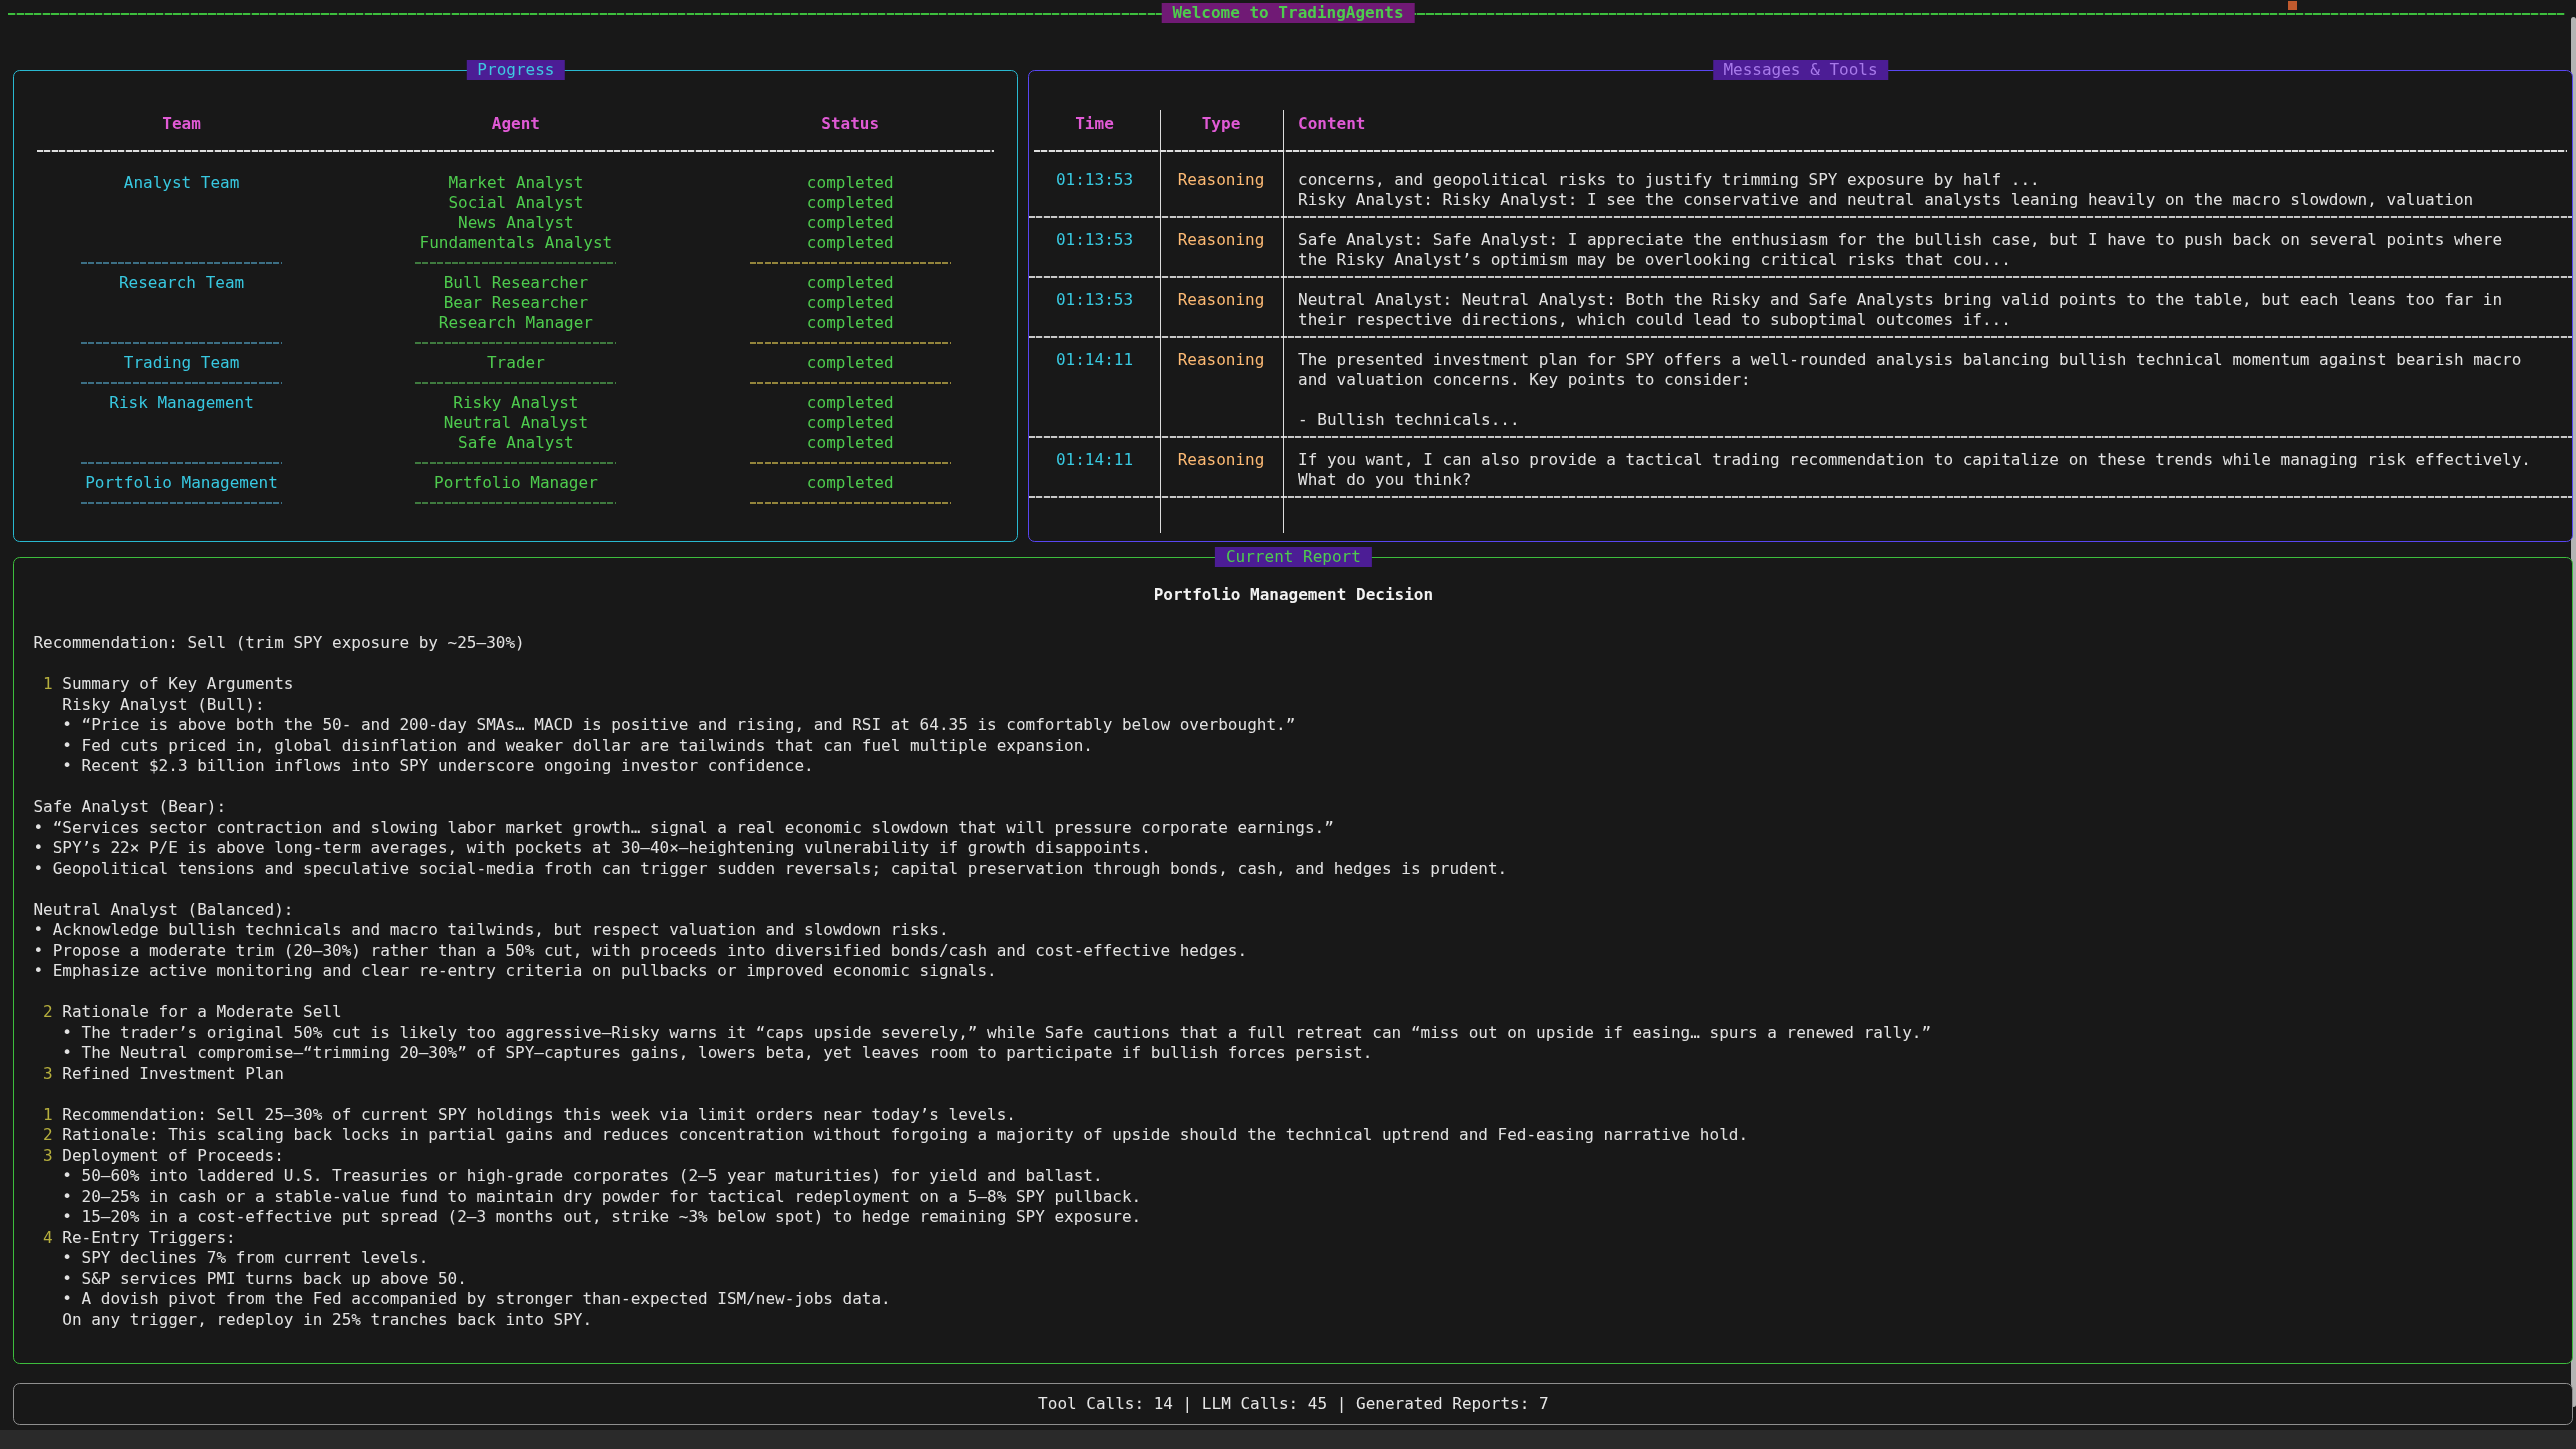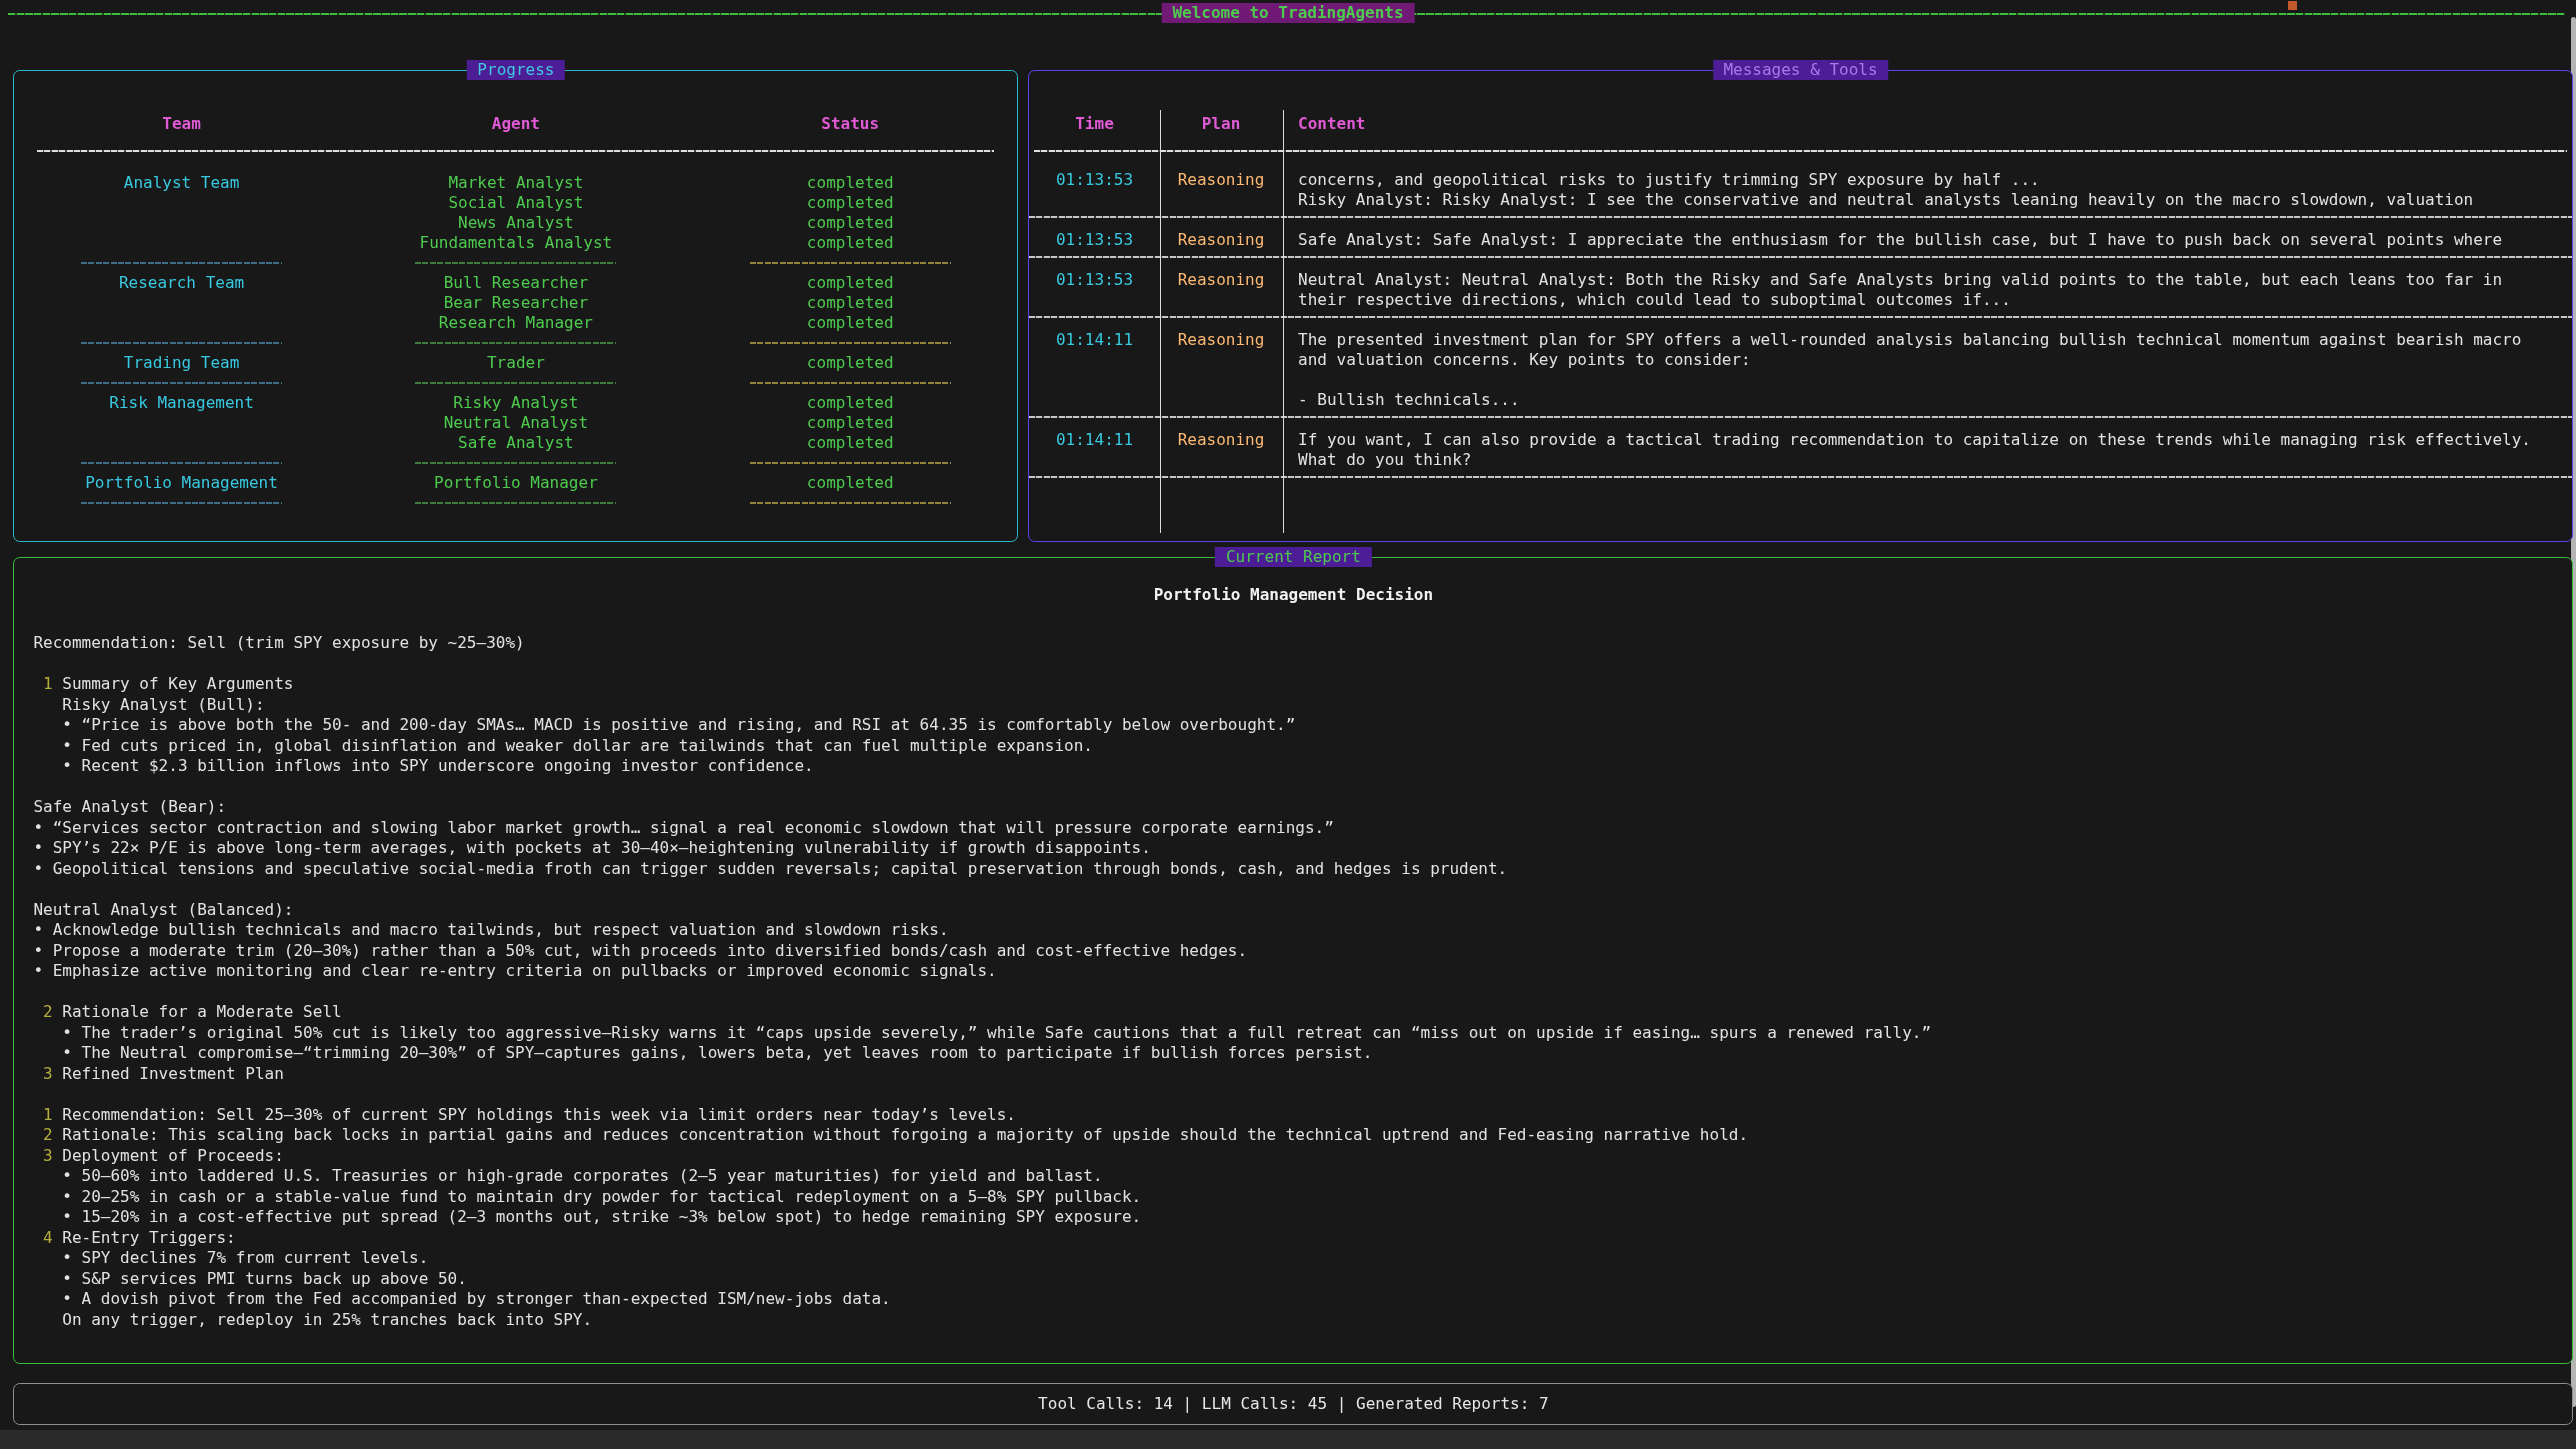--- a/index.html
+++ b/index.html
@@ -203,41 +203,42 @@
           <span class="seg" style="--c: #93843b;"></span>
         </div>
       </div>
     </div>
 </div>
 
 <div class="panel" id="messages-panel">
   <div class="panel-title">Messages &amp; Tools</div>
   <div class="phead">
     <div class="mcol-time">Time</div>
-    <div class="mcol-type">Plan</div>
+    <div class="mcol-type">Type</div>
     <div class="mcol-content">Content</div>
   </div>
   <div class="hsep" style="left:5.4px;right:5.4px;"></div>
   <div class="vdiv" style="left:131px;"></div>
   <div class="vdiv" style="left:254px;"></div>
   <div class="mbody">
       <div class="mrow">
         <div class="mcol-time">01:13:53</div>
         <div class="mcol-type">Reasoning</div>
         <div class="mcol-content">
           <div class="mline">concerns, and geopolitical risks to justify trimming SPY exposure by half ...</div>
           <div class="mline">Risky Analyst: Risky Analyst: I see the conservative and neutral analysts leaning heavily on the macro slowdown, valuation</div>
         </div>
       </div>
       <div class="rsep"></div>
       <div class="mrow">
         <div class="mcol-time">01:13:53</div>
         <div class="mcol-type">Reasoning</div>
         <div class="mcol-content">
           <div class="mline">Safe Analyst: Safe Analyst: I appreciate the enthusiasm for the bullish case, but I have to push back on several points where</div>
+          <div class="mline">the Risky Analyst’s optimism may be overlooking critical risks that cou...</div>
         </div>
       </div>
       <div class="rsep"></div>
       <div class="mrow">
         <div class="mcol-time">01:13:53</div>
         <div class="mcol-type">Reasoning</div>
         <div class="mcol-content">
           <div class="mline">Neutral Analyst: Neutral Analyst: Both the Risky and Safe Analysts bring valid points to the table, but each leans too far in</div>
           <div class="mline">their respective directions, which could lead to suboptimal outcomes if...</div>
         </div>

